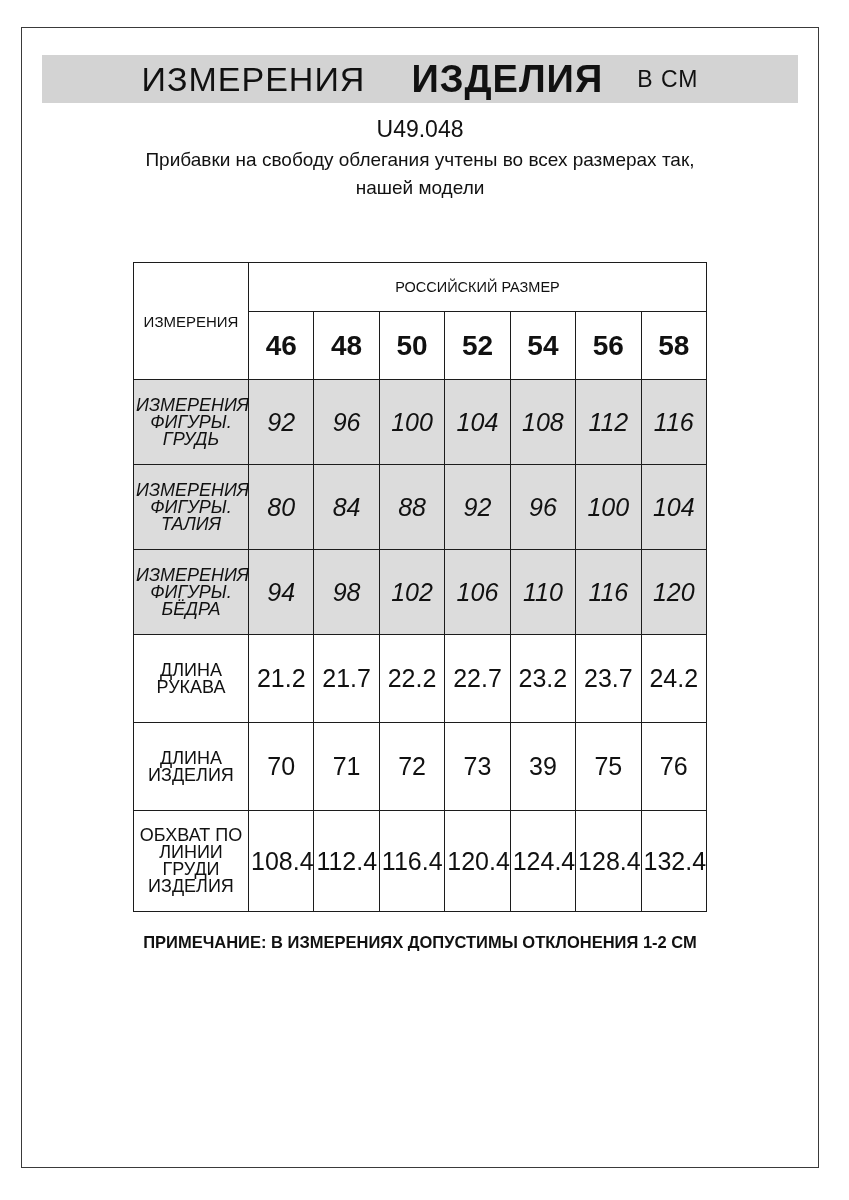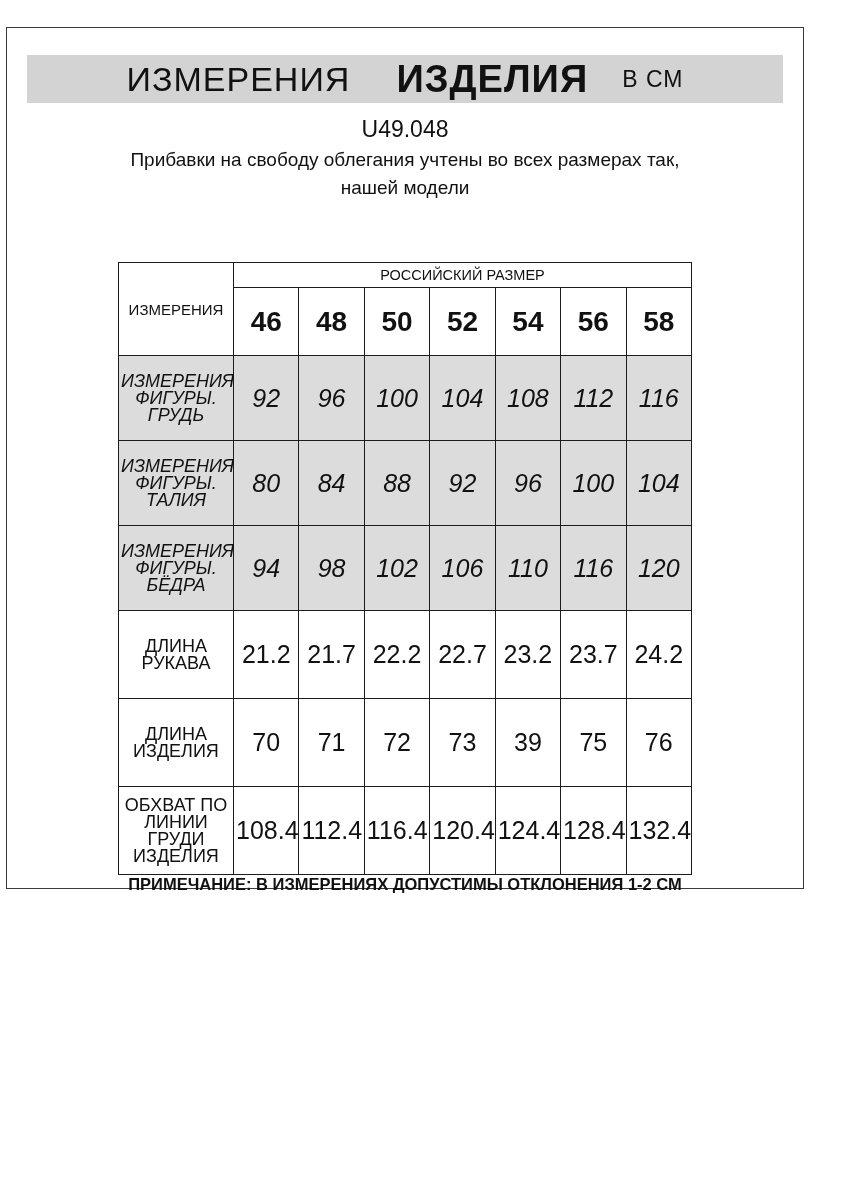--- a/index.html
+++ b/index.html
@@ -5,22 +5,22 @@
   html,body{margin:0;padding:0;}
   body{
     width:849px;height:1200px;
     background:#ffffff;
     font-family:"Liberation Sans", sans-serif;
     color:#111;
     position:relative;
   }
   .frame{
     position:absolute;
-    left:6px;top:27px;
-    width:798px;height:862px;
+    left:21px;top:27px;
+    width:798px;height:1141px;
     border:1.5px solid #3a3a3a;
     background:#ffffff;
     box-sizing:border-box;
   }
   .header-bar{
     margin:27px auto 0;
     width:756px;height:48px;
     background:#d3d3d3;
     display:flex;align-items:center;justify-content:center;
   }
@@ -43,32 +43,33 @@
   table.size-table{
     margin:60px auto 0;
     border-collapse:collapse;
     table-layout:fixed;
     width:574px;
   }
   table.size-table th, table.size-table td{
     border:1.6px solid #1c1c1c;
     text-align:center;
     vertical-align:middle;
-    padding:4px 2px;
+    padding:16px 2px;
     box-sizing:border-box;
   }
   th.corner{width:115px;font-size:15px;font-weight:400;}
   th.group{height:24px;font-size:14.5px;font-weight:400;}
   tr.sizes-row th{height:68px;font-size:28px;font-weight:700;margin-top:32px;}
   tbody tr{height:88px;}
   tbody tr.shaded{height:85px;background:#dcdcdc;}
   tbody td.label{font-size:18px;line-height:17px;font-weight:400;}
   tbody td.value{font-size:25px;}
   tbody tr.shaded td{font-style:italic;}
   .note{
+    margin-top:21px;
     text-align:center;
     font-size:16.5px;
     font-weight:700;
   }
 </style>
 </head>
 <body>
 
 <div class="frame">
 

